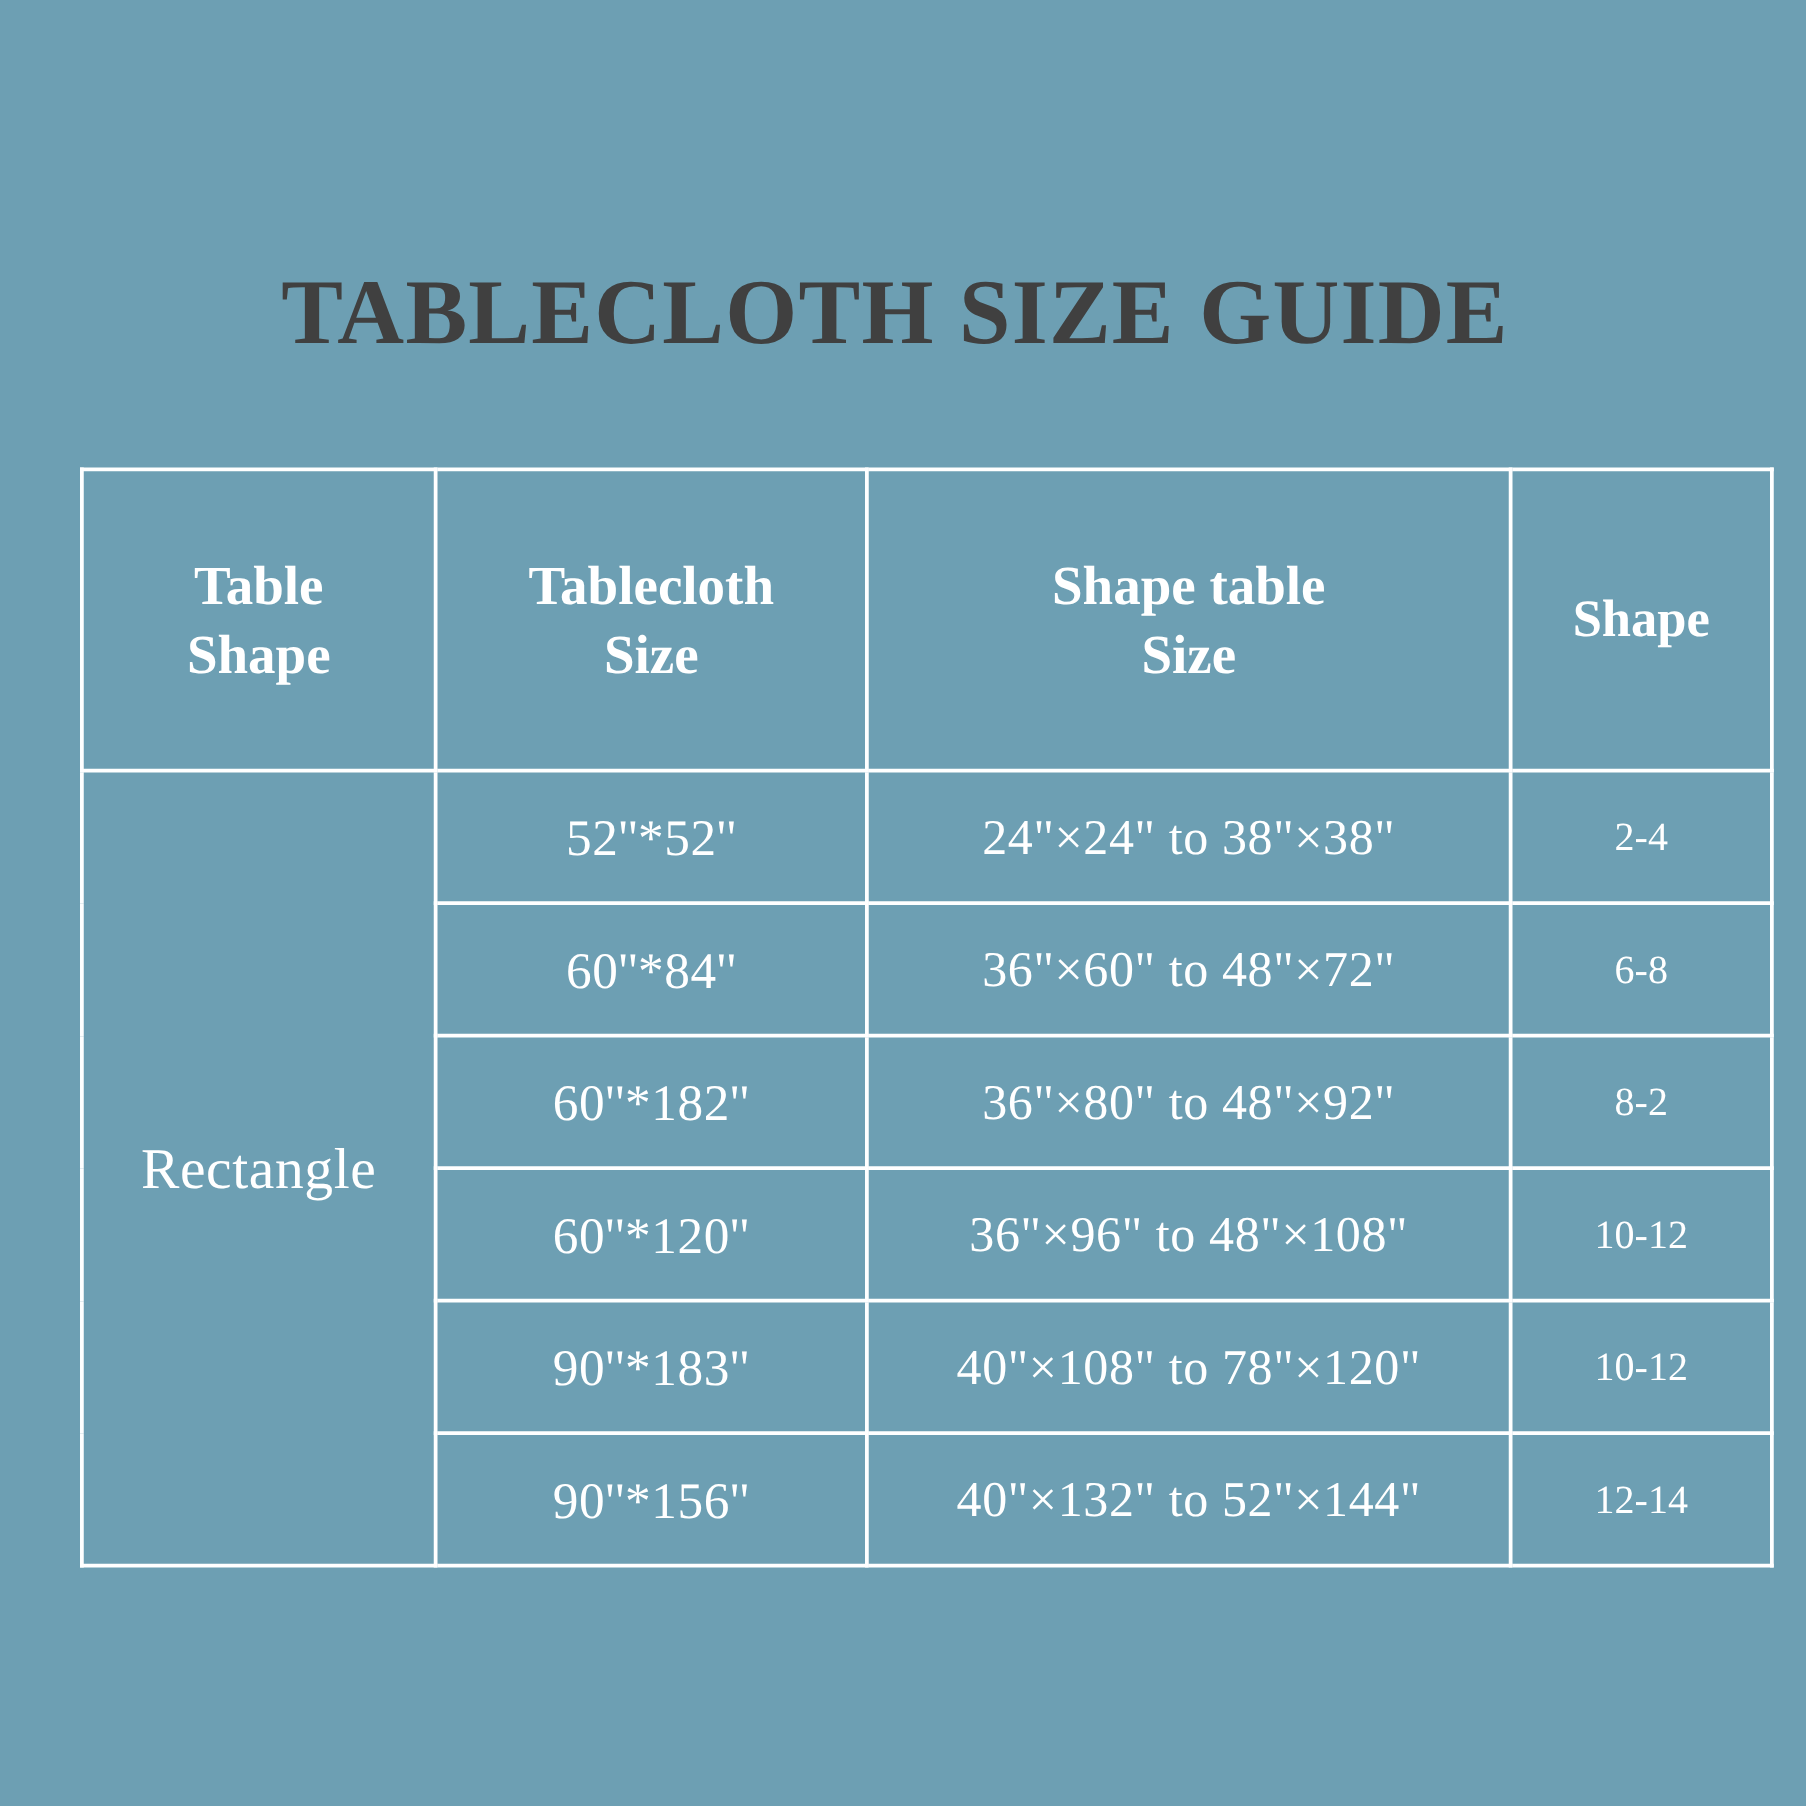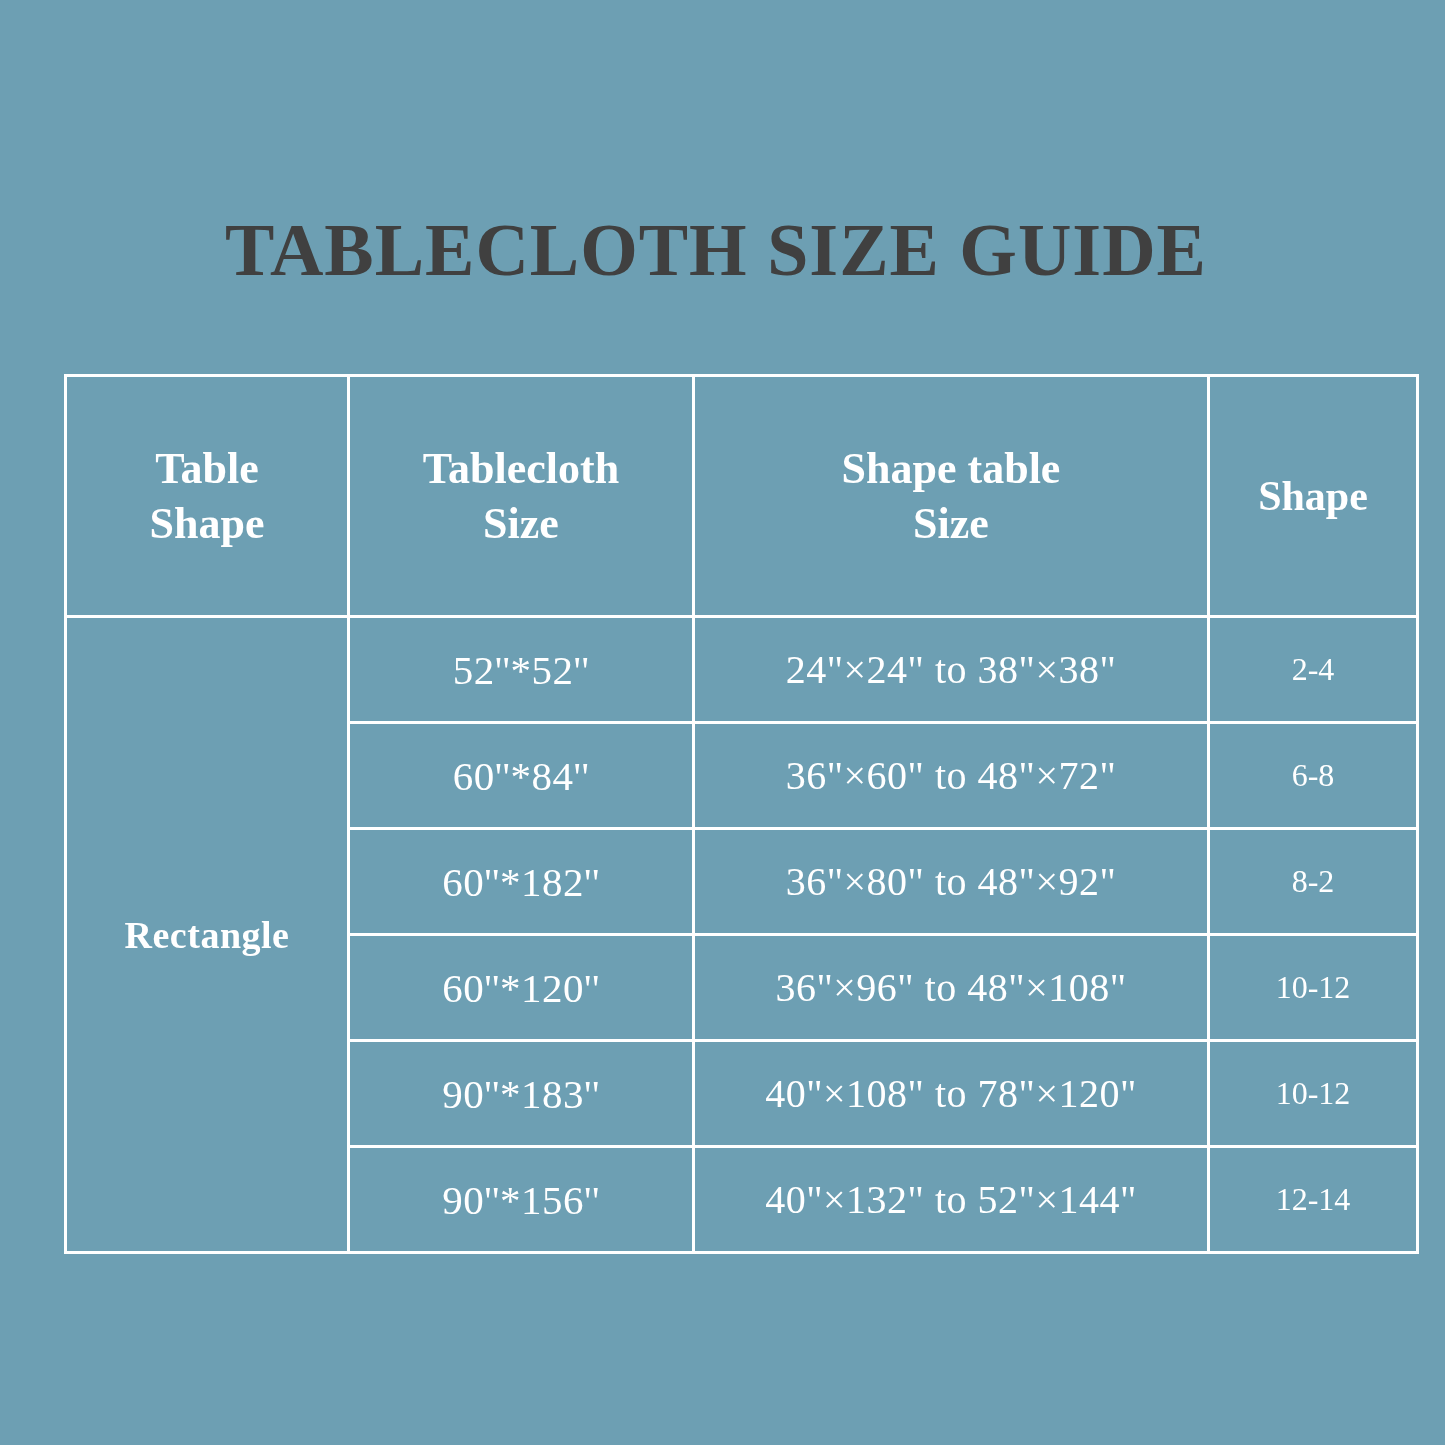--- a/index.html
+++ b/index.html
@@ -63,22 +63,22 @@
     font-weight: bold;
     font-size: 44px;
     line-height: 1.25;
     padding: 0 8px;
   }
   td.head.seats {
     font-size: 42px;
   }
   td.shape {
     font-family: "Liberation Sans", sans-serif;
-    font-weight: bold;
-    font-size: 38px;
+    font-weight: normal;
+    font-size: 46px;
     letter-spacing: 0.5px;
   }
   td.size, td.fits {
     height: 101px;
     font-weight: normal;
     font-size: 41px;
     letter-spacing: 0.5px;
     white-space: nowrap;
   }
   td.fits {

